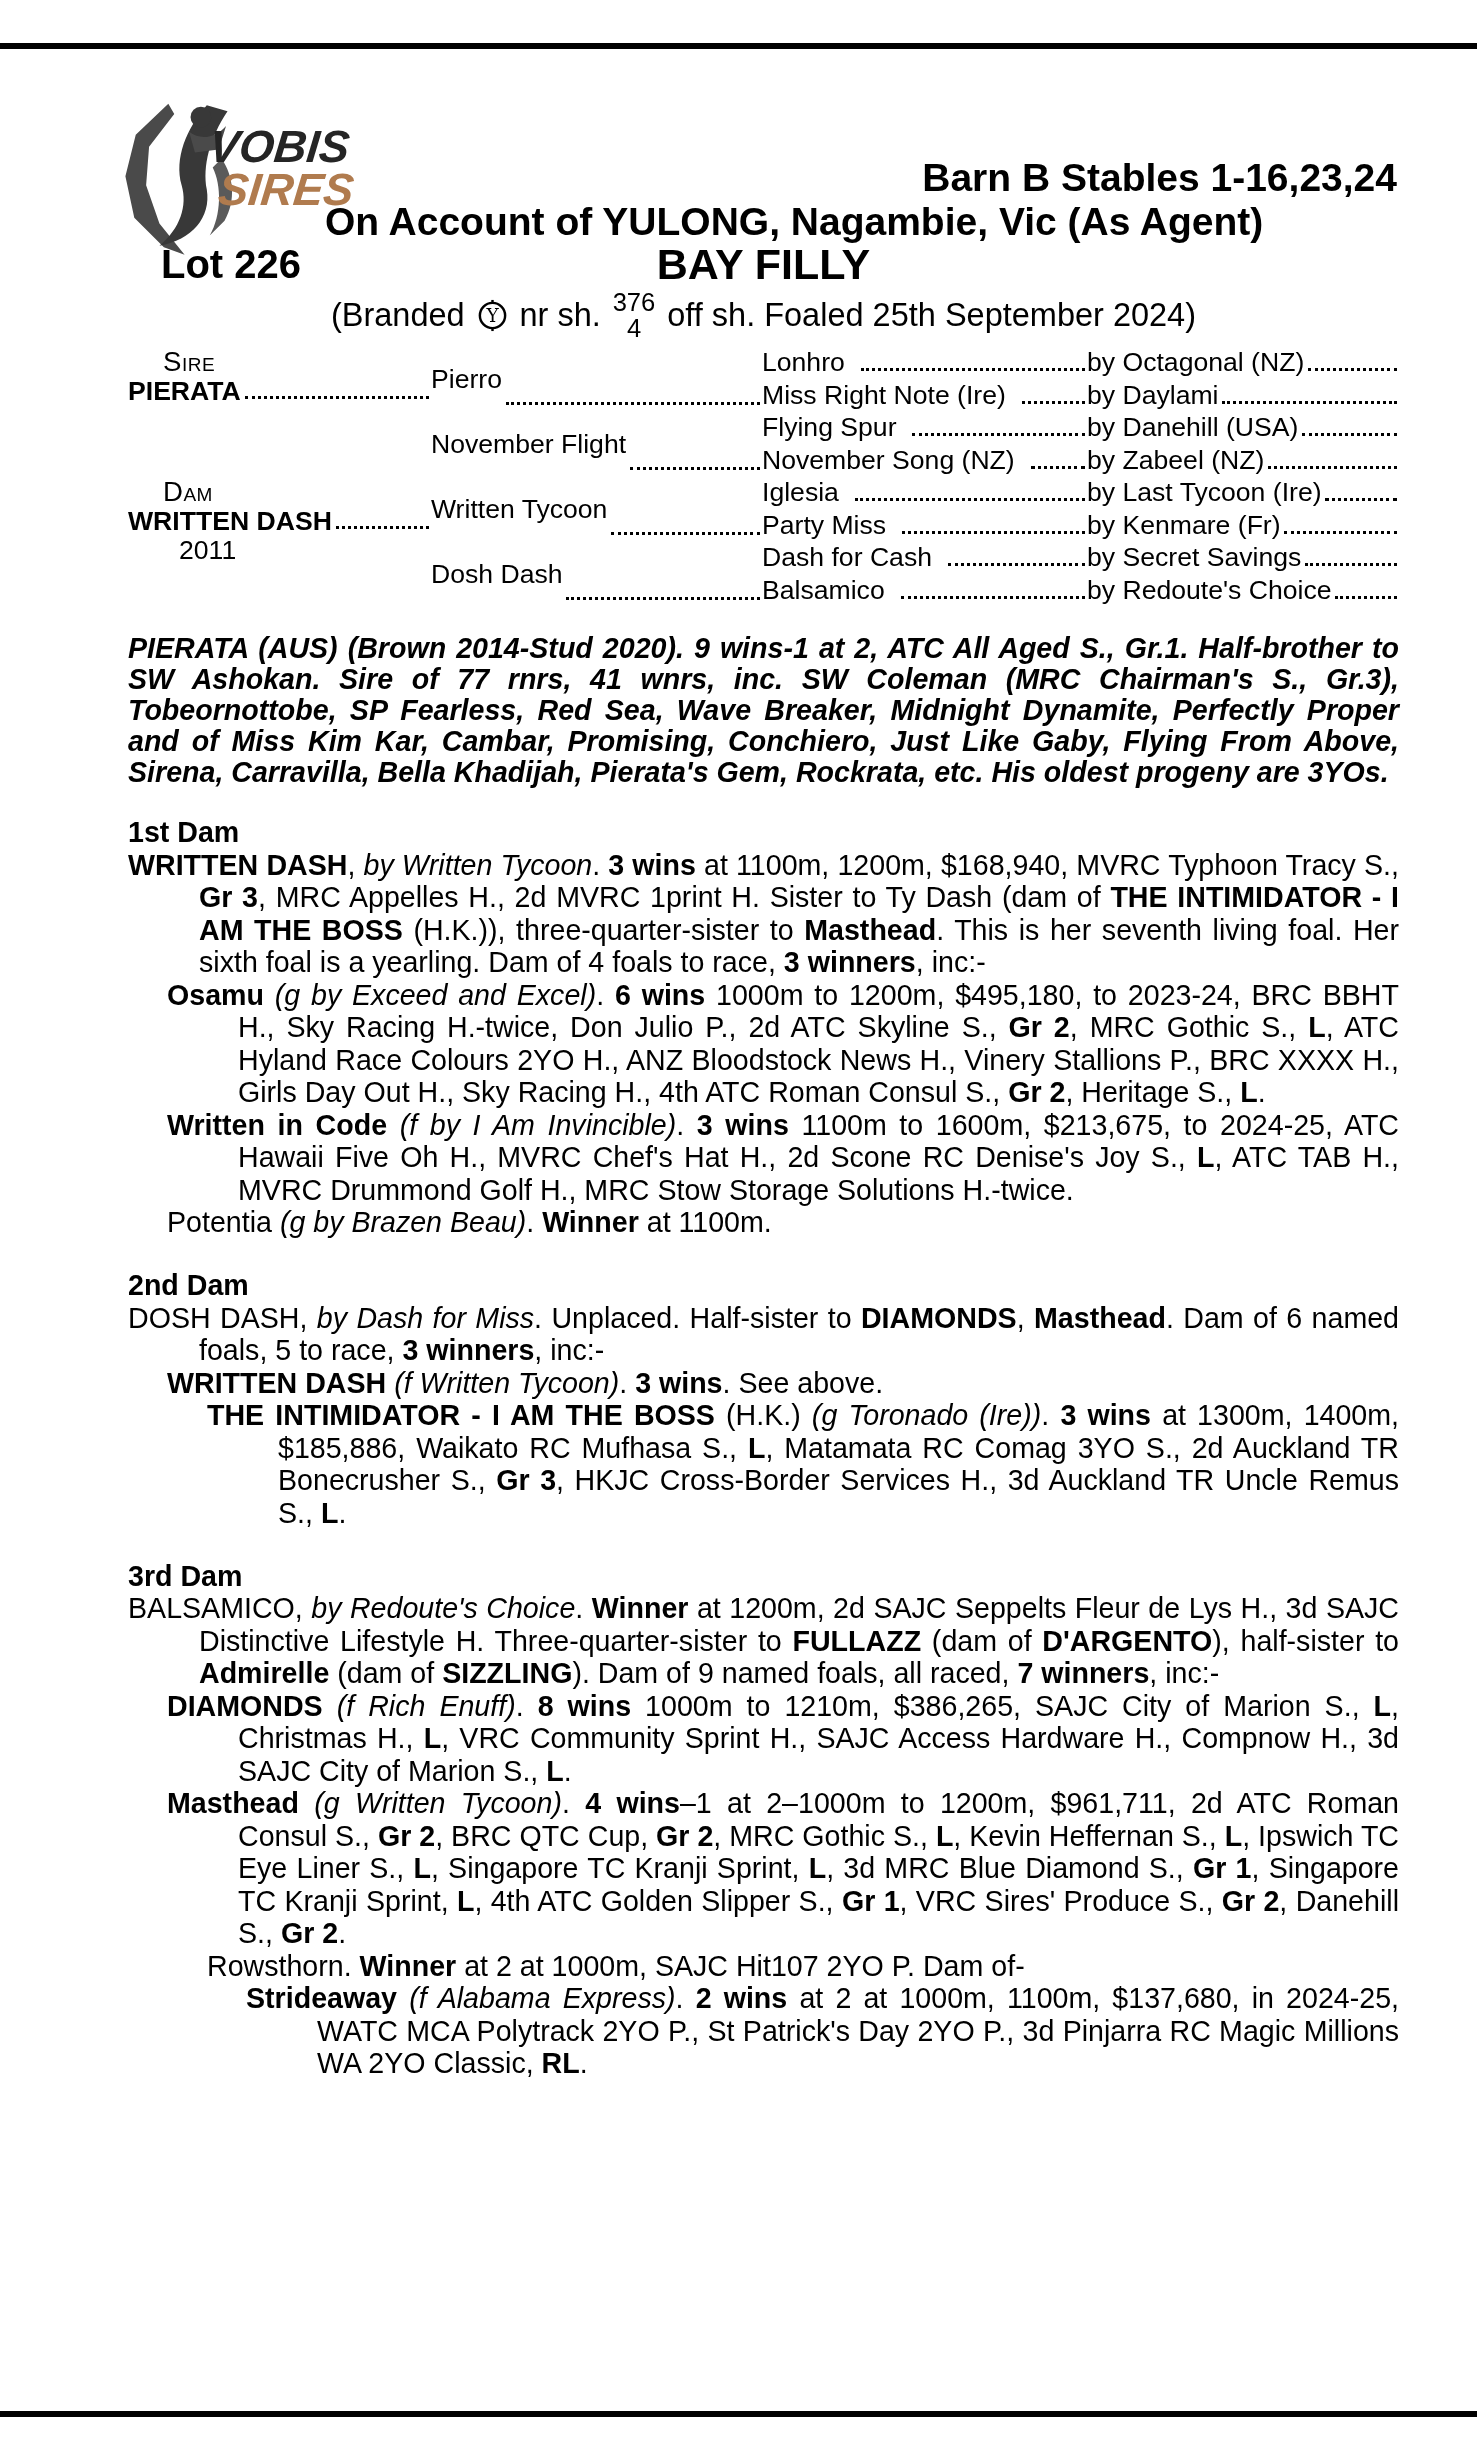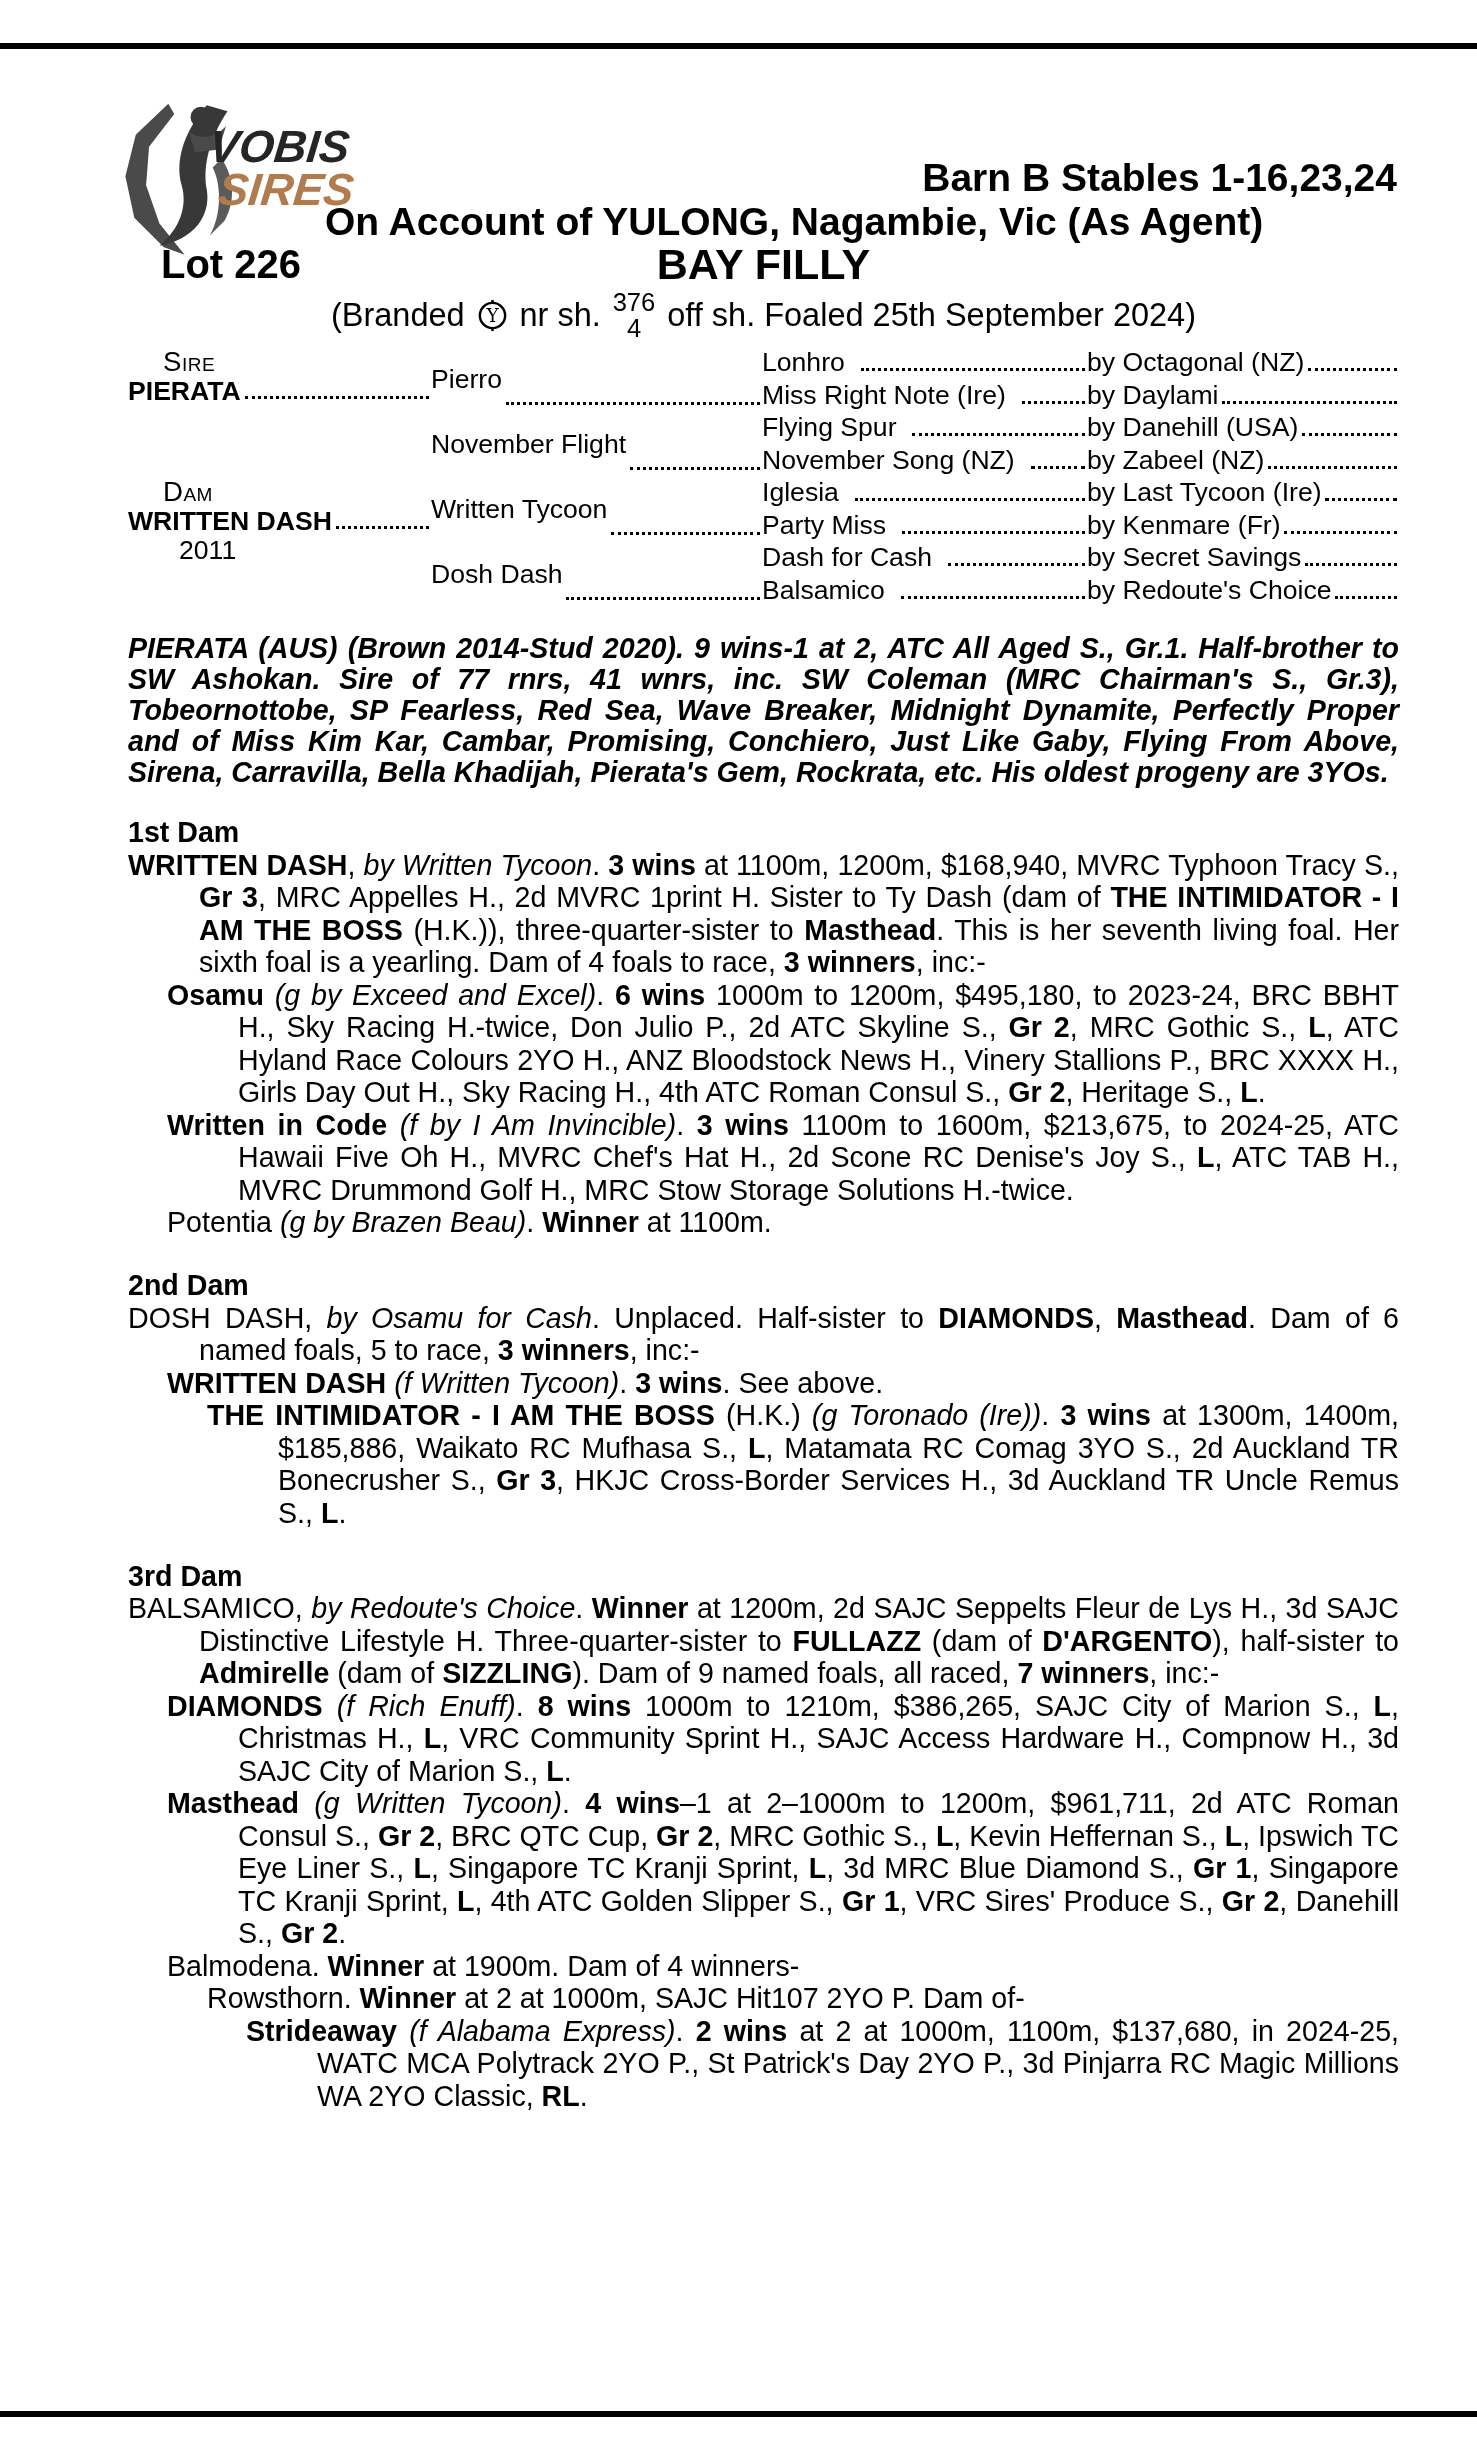--- a/index.html
+++ b/index.html
@@ -248,36 +248,35 @@
         <div class="block p0"><span class="b">WRITTEN DASH</span><span>, </span><span class="i">by Written Tycoon</span><span>. </span><span class="b">3 wins</span><span> at 1100m, 1200m, $168,940, MVRC Typhoon Tracy S., </span><span class="b">Gr 3</span><span>, MRC Appelles H., 2d MVRC 1print H. Sister to Ty Dash (dam of </span><span class="b">THE INTIMIDATOR - I AM THE BOSS</span><span> (H.K.)), three-quarter-sister to </span><span class="b">Masthead</span><span>. This is her seventh living foal. Her sixth foal is a yearling. Dam of 4 foals to race, </span><span class="b">3 winners</span><span>, inc:-</span></div>
 
         <div class="block p1"><span class="b">Osamu</span><span> </span><span class="i">(g by Exceed and Excel)</span><span>. </span><span class="b">6 wins</span><span> 1000m to 1200m, $495,180, to 2023-24, BRC BBHT H., Sky Racing H.-twice, Don Julio P., 2d ATC Skyline S., </span><span class="b">Gr 2</span><span>, MRC Gothic S., </span><span class="b">L</span><span>, ATC Hyland Race Colours 2YO H., ANZ Bloodstock News H., Vinery Stallions P., BRC XXXX H., Girls Day Out H., Sky Racing H., 4th ATC Roman Consul S., </span><span class="b">Gr 2</span><span>, Heritage S., </span><span class="b">L</span><span>.</span></div>
 
         <div class="block p1"><span class="b">Written in Code</span><span> </span><span class="i">(f by I Am Invincible)</span><span>. </span><span class="b">3 wins</span><span> 1100m to 1600m, $213,675, to 2024-25, ATC Hawaii Five Oh H., MVRC Chef's Hat H., 2d Scone RC Denise's Joy S., </span><span class="b">L</span><span>, ATC TAB H., MVRC Drummond Golf H., MRC Stow Storage Solutions H.-twice.</span></div>
 
         <div class="block p1"><span>Potentia </span><span class="i">(g by Brazen Beau)</span><span>. </span><span class="b">Winner</span><span> at 1100m.</span></div>
 
         <div class="block heading gap"><span class="b">2nd Dam</span></div>
 
-        <div class="block p0"><span>DOSH DASH, </span><span class="i">by Osamu for Cash</span><span>. Unplaced. Half-sister to </span><span class="b">DIAMONDS</span><span>, </span><span class="b">Masthead</span><span>. Dam of 6 named foals, 5 to race, </span><span class="b">3 winners</span><span>, inc:-</span></div>
+        <div class="block p0"><span>DOSH DASH, </span><span class="i">by Dash for Miss</span><span>. Unplaced. Half-sister to </span><span class="b">DIAMONDS</span><span>, </span><span class="b">Masthead</span><span>. Dam of 6 named foals, 5 to race, </span><span class="b">3 winners</span><span>, inc:-</span></div>
 
         <div class="block p1"><span class="b">WRITTEN DASH</span><span> </span><span class="i">(f Written Tycoon)</span><span>. </span><span class="b">3 wins</span><span>. See above.</span></div>
 
 
         <div class="block p2"><span class="b">THE INTIMIDATOR - I AM THE BOSS</span><span> (H.K.) </span><span class="i">(g Toronado (Ire))</span><span>. </span><span class="b">3 wins</span><span> at 1300m, 1400m, $185,886, Waikato RC Mufhasa S., </span><span class="b">L</span><span>, Matamata RC Comag 3YO S., 2d Auckland TR Bonecrusher S., </span><span class="b">Gr 3</span><span>, HKJC Cross-Border Services H., 3d Auckland TR Uncle Remus S., </span><span class="b">L</span><span>.</span></div>
 
         <div class="block heading gap"><span class="b">3rd Dam</span></div>
 
         <div class="block p0"><span>BALSAMICO, </span><span class="i">by Redoute's Choice</span><span>. </span><span class="b">Winner</span><span> at 1200m, 2d SAJC Seppelts Fleur de Lys H., 3d SAJC Distinctive Lifestyle H. Three-quarter-sister to </span><span class="b">FULLAZZ</span><span> (dam of </span><span class="b">D'ARGENTO</span><span>), half-sister to </span><span class="b">Admirelle</span><span> (dam of </span><span class="b">SIZZLING</span><span>). Dam of 9 named foals, all raced, </span><span class="b">7 winners</span><span>, inc:-</span></div>
 
         <div class="block p1"><span class="b">DIAMONDS</span><span> </span><span class="i">(f Rich Enuff)</span><span>. </span><span class="b">8 wins</span><span> 1000m to 1210m, $386,265, SAJC City of Marion S., </span><span class="b">L</span><span>, Christmas H., </span><span class="b">L</span><span>, VRC Community Sprint H., SAJC Access Hardware H., Compnow H., 3d SAJC City of Marion S., </span><span class="b">L</span><span>.</span></div>
 
         <div class="block p1"><span class="b">Masthead</span><span> </span><span class="i">(g Written Tycoon)</span><span>. </span><span class="b">4 wins</span><span>–1 at 2–1000m to 1200m, $961,711, 2d ATC Roman Consul S., </span><span class="b">Gr 2</span><span>, BRC QTC Cup, </span><span class="b">Gr 2</span><span>, MRC Gothic S., </span><span class="b">L</span><span>, Kevin Heffernan S., </span><span class="b">L</span><span>, Ipswich TC Eye Liner S., </span><span class="b">L</span><span>, Singapore TC Kranji Sprint, </span><span class="b">L</span><span>, 3d MRC Blue Diamond S., </span><span class="b">Gr 1</span><span>, Singapore TC Kranji Sprint, </span><span class="b">L</span><span>, 4th ATC Golden Slipper S., </span><span class="b">Gr 1</span><span>, VRC Sires' Produce S., </span><span class="b">Gr 2</span><span>, Danehill S., </span><span class="b">Gr 2</span><span>.</span></div>
 
-        <div class="block p1"><span>Balmodena. </span><span class="b">Winner</span><span> at 1900m. Dam of 4 winners-</span></div>
 
         <div class="block p2"><span>Rowsthorn. </span><span class="b">Winner</span><span> at 2 at 1000m, SAJC Hit107 2YO P. Dam of-</span></div>
 
         <div class="block p3"><span class="b">Strideaway</span><span> </span><span class="i">(f Alabama Express)</span><span>. </span><span class="b">2 wins</span><span> at 2 at 1000m, 1100m, $137,680, in 2024-25, WATC MCA Polytrack 2YO P., St Patrick's Day 2YO P., 3d Pinjarra RC Magic Millions WA 2YO Classic, </span><span class="b">RL</span><span>.</span></div>
       </div>
 
   </div>
 
   <div class="rule bottom"></div>
 </div>

